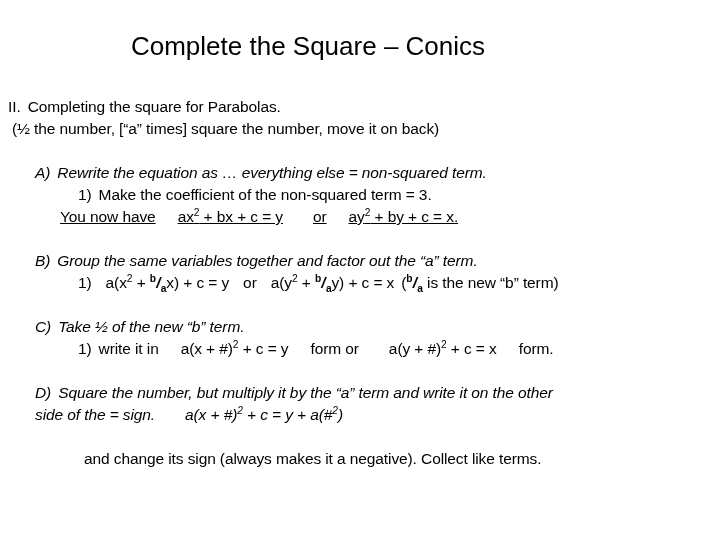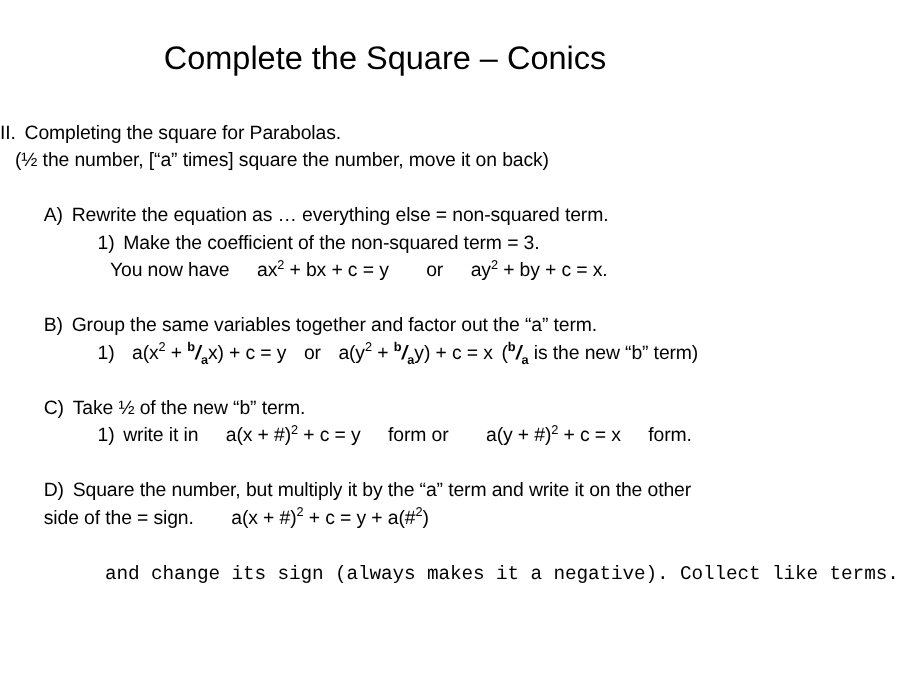--- a/index.html
+++ b/index.html
@@ -37,26 +37,26 @@
     top: 96px;
     width: 720px;
   }
   .ln {
     font-size: 15.5px;
     line-height: 22px;
     white-space: nowrap;
     letter-spacing: -0.1px;
   }
   
-  .i0  { }
+  .i0  { padding-left: 8px; }
   .i1  { padding-left: 12px; }
-  .i2  { padding-left: 35px; }
+  .i2  { padding-left: 35px; font-style: italic; }
   .i3  { padding-left: 78px; }
-  .i4  { padding-left: 88px; }
-  .i7  { padding-left: 84px; font-family: Liberation Mono, monospace; }
+  .i4  { padding-left: 60px; text-decoration: underline; }
+  .i7  { padding-left: 84px; }
   .gap-lg { height: 22px; }
 
   sup.pw {
     font-size: 0.66em;
     vertical-align: super;
     line-height: 0;
   }
   
   .frac {
     display: inline-block;

